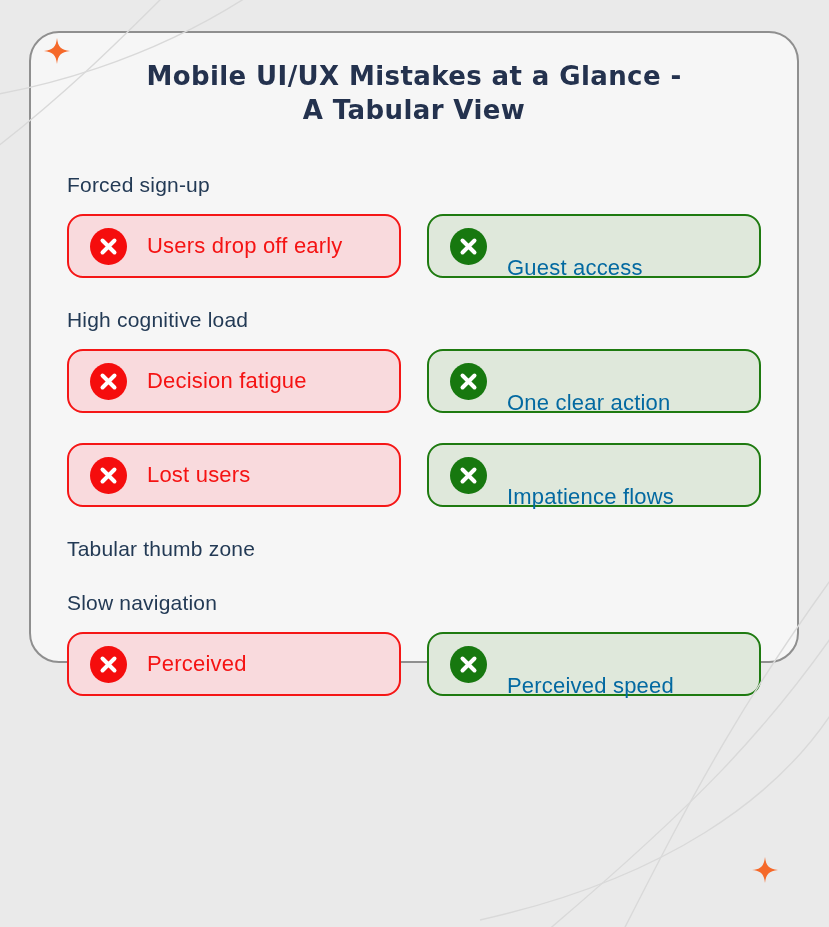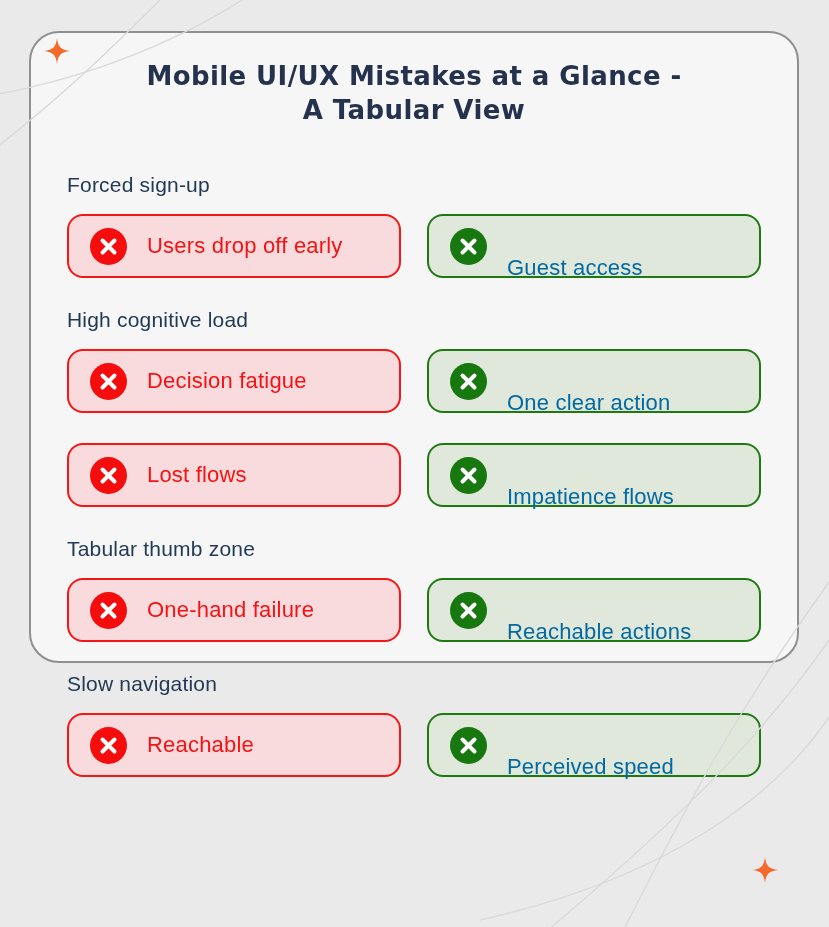--- a/index.html
+++ b/index.html
@@ -133,61 +133,45 @@
       </div>
     </div>
 
     <div class="section">
       <div class="pills">
         <div class="pill red">
           <svg class="xicon" viewBox="0 0 37 37">
               <circle class="c-red" cx="18.5" cy="18.5" r="18.5"></circle>
               <path class="xmark" d="M12.5 12.5 L24.5 24.5 M24.5 12.5 L12.5 24.5"></path>
             </svg>
-          <span class="pill-label">Lost flows</span>
+          <span class="pill-label">Lost users</span>
         </div>
         <div class="pill green">
           <svg class="xicon" viewBox="0 0 37 37">
               <circle class="c-green" cx="18.5" cy="18.5" r="18.5"></circle>
               <path class="xmark" d="M12.5 12.5 L24.5 24.5 M24.5 12.5 L12.5 24.5"></path>
             </svg>
           <span class="pill-label">Impatience flows</span>
         </div>
       </div>
     </div>
 
     <div class="section">
       <h2 class="heading">Tabular thumb zone</h2>
-      <div class="pills">
-        <div class="pill red">
-          <svg class="xicon" viewBox="0 0 37 37">
-              <circle class="c-red" cx="18.5" cy="18.5" r="18.5"></circle>
-              <path class="xmark" d="M12.5 12.5 L24.5 24.5 M24.5 12.5 L12.5 24.5"></path>
-            </svg>
-          <span class="pill-label">One-hand failure</span>
-        </div>
-        <div class="pill green">
-          <svg class="xicon" viewBox="0 0 37 37">
-              <circle class="c-green" cx="18.5" cy="18.5" r="18.5"></circle>
-              <path class="xmark" d="M12.5 12.5 L24.5 24.5 M24.5 12.5 L12.5 24.5"></path>
-            </svg>
-          <span class="pill-label">Reachable actions</span>
-        </div>
-      </div>
     </div>
 
     <div class="section">
       <h2 class="heading">Slow navigation</h2>
       <div class="pills">
         <div class="pill red">
           <svg class="xicon" viewBox="0 0 37 37">
               <circle class="c-red" cx="18.5" cy="18.5" r="18.5"></circle>
               <path class="xmark" d="M12.5 12.5 L24.5 24.5 M24.5 12.5 L12.5 24.5"></path>
             </svg>
-          <span class="pill-label">Reachable</span>
+          <span class="pill-label">Perceived</span>
         </div>
         <div class="pill green">
           <svg class="xicon" viewBox="0 0 37 37">
               <circle class="c-green" cx="18.5" cy="18.5" r="18.5"></circle>
               <path class="xmark" d="M12.5 12.5 L24.5 24.5 M24.5 12.5 L12.5 24.5"></path>
             </svg>
           <span class="pill-label">Perceived speed</span>
         </div>
       </div>
     </div>

